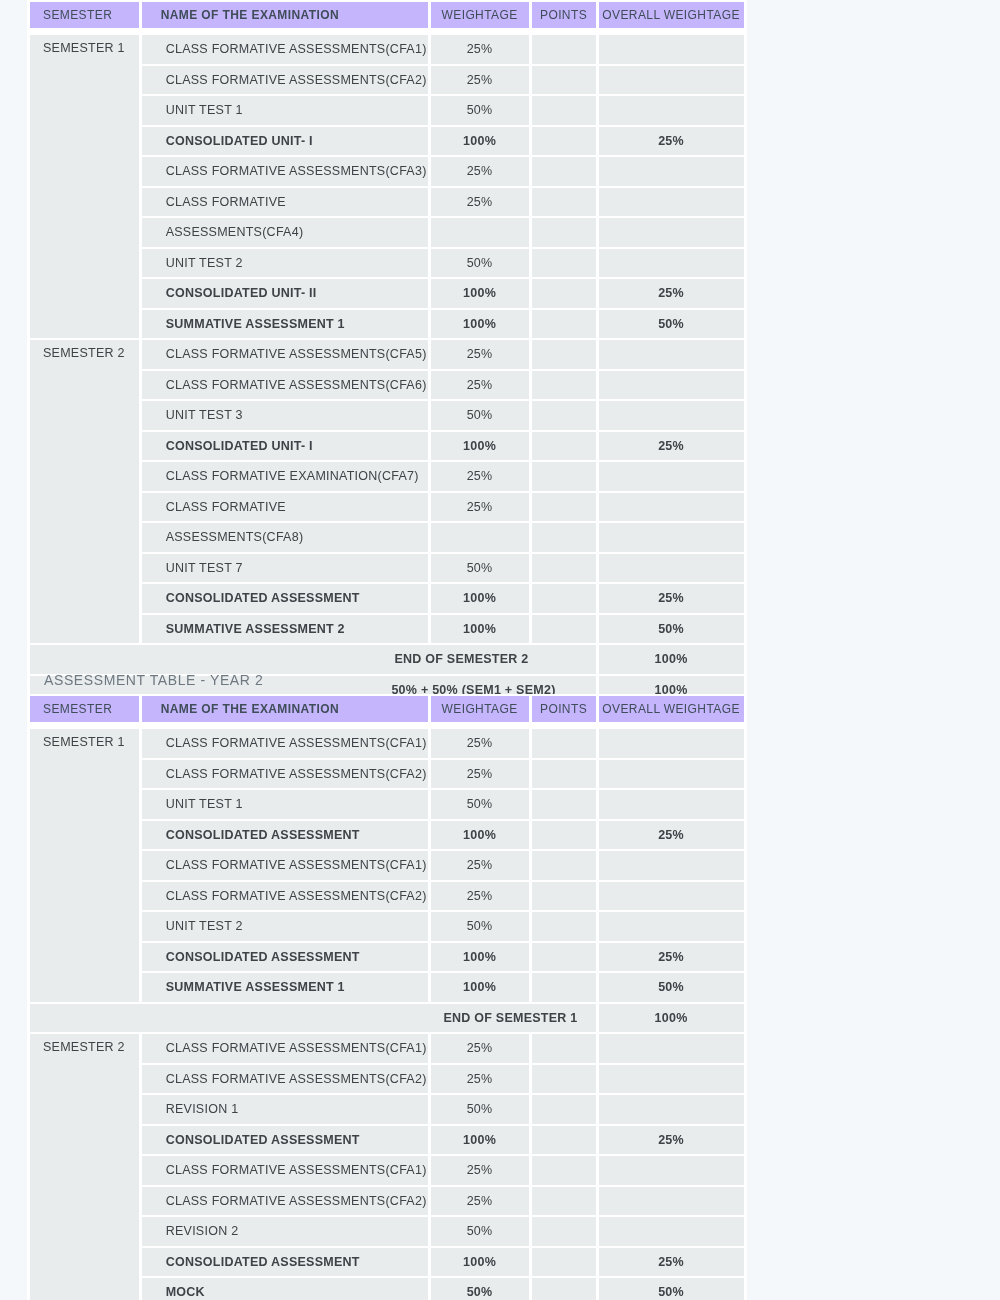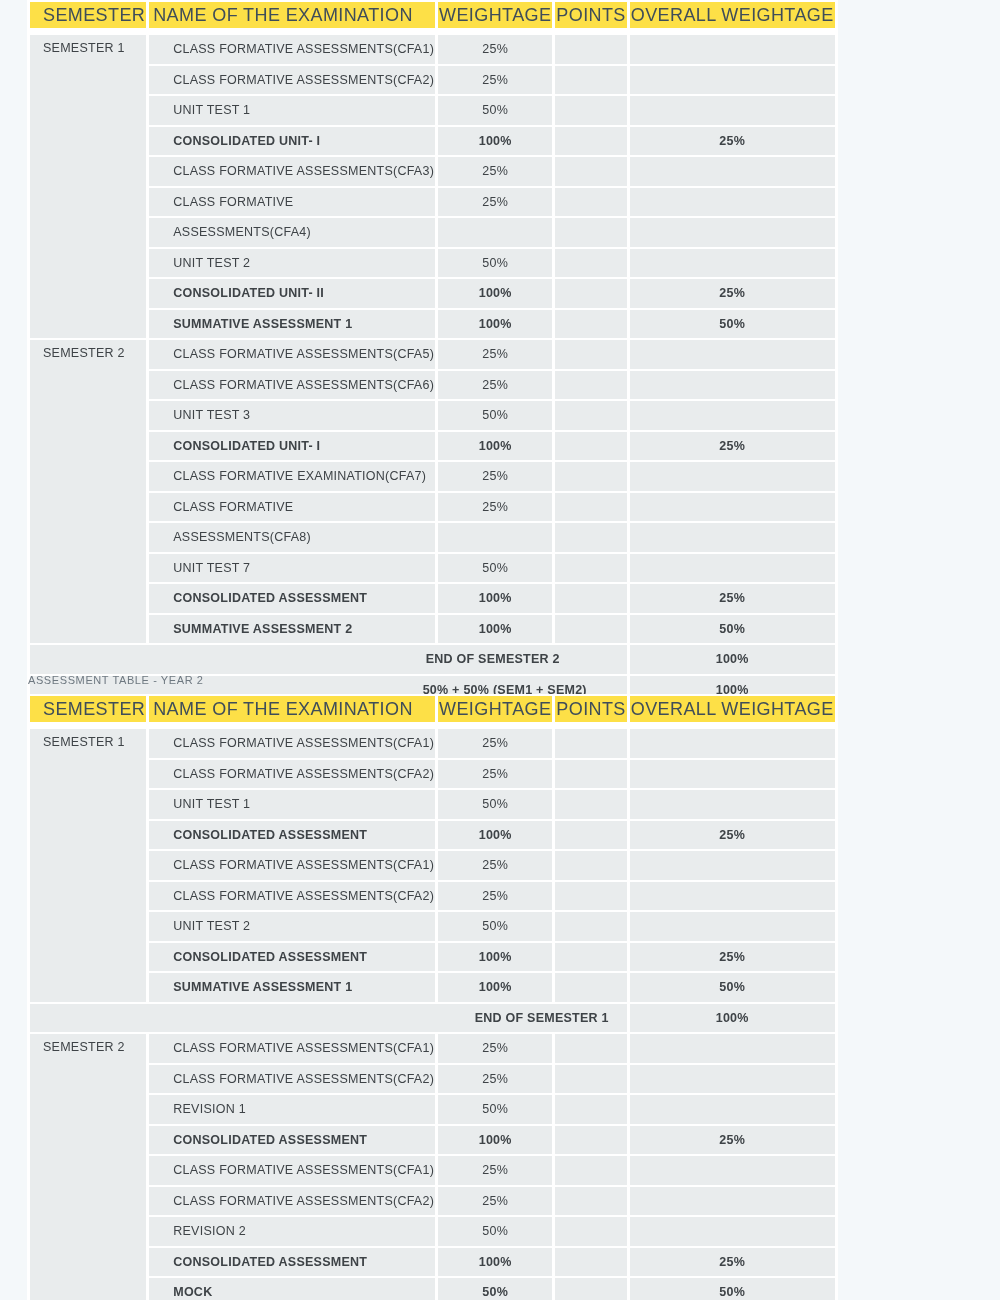--- a/index.html
+++ b/index.html
@@ -12,37 +12,37 @@
   .assess-table{
     position:absolute;
     border-collapse:separate;
     border-spacing:3px 2px;
     background:#ffffff;
     table-layout:fixed;
   }
   #table-0{left:27px;top:0;}
   #table-1{left:27px;top:694px;}
   .year2-heading{
-    position:absolute;left:28px;top:671px;
-    font-size:11px;line-height:18px;letter-spacing:0.6px;
+    position:absolute;left:44px;top:671px;
+    font-size:14px;line-height:18px;letter-spacing:0.6px;
     color:#6e7880;font-weight:400;
   }
   col.c-sem{width:95px;}
   col.c-name{width:242px;}
   col.c-wt{width:98px;}
   col.c-pts{width:64px;}
   col.c-ov{width:145px;}
   th{
-    background:#fde047;height:24px;
-    font-size:18px;font-weight:500;letter-spacing:0.4px;
+    background:#c4b5fd;height:24px;
+    font-size:12px;font-weight:500;letter-spacing:0.4px;
     color:#3f4d59;white-space:nowrap;overflow:hidden;margin-left:36px;
   }
   th.left{text-align:left;}
   th.hsem{padding-left:13px;}
-  th.hname{padding-left:4px;}
+  th.hname{padding-left:19px;font-weight:bold;}
   td{
     background:#e9eced;height:26.5px;
     font-size:12.5px;letter-spacing:0.25px;color:#3e4347;
     white-space:nowrap;overflow:hidden;
   }
   td.sem{vertical-align:top;padding:6px 14px 0 13px;text-align:left;}
   td.name{padding-left:24px;text-align:left;}
   td.center{text-align:center;}
   tr.row-regular td{font-weight:400;}
   tr.row-medium td{font-weight:600;}

